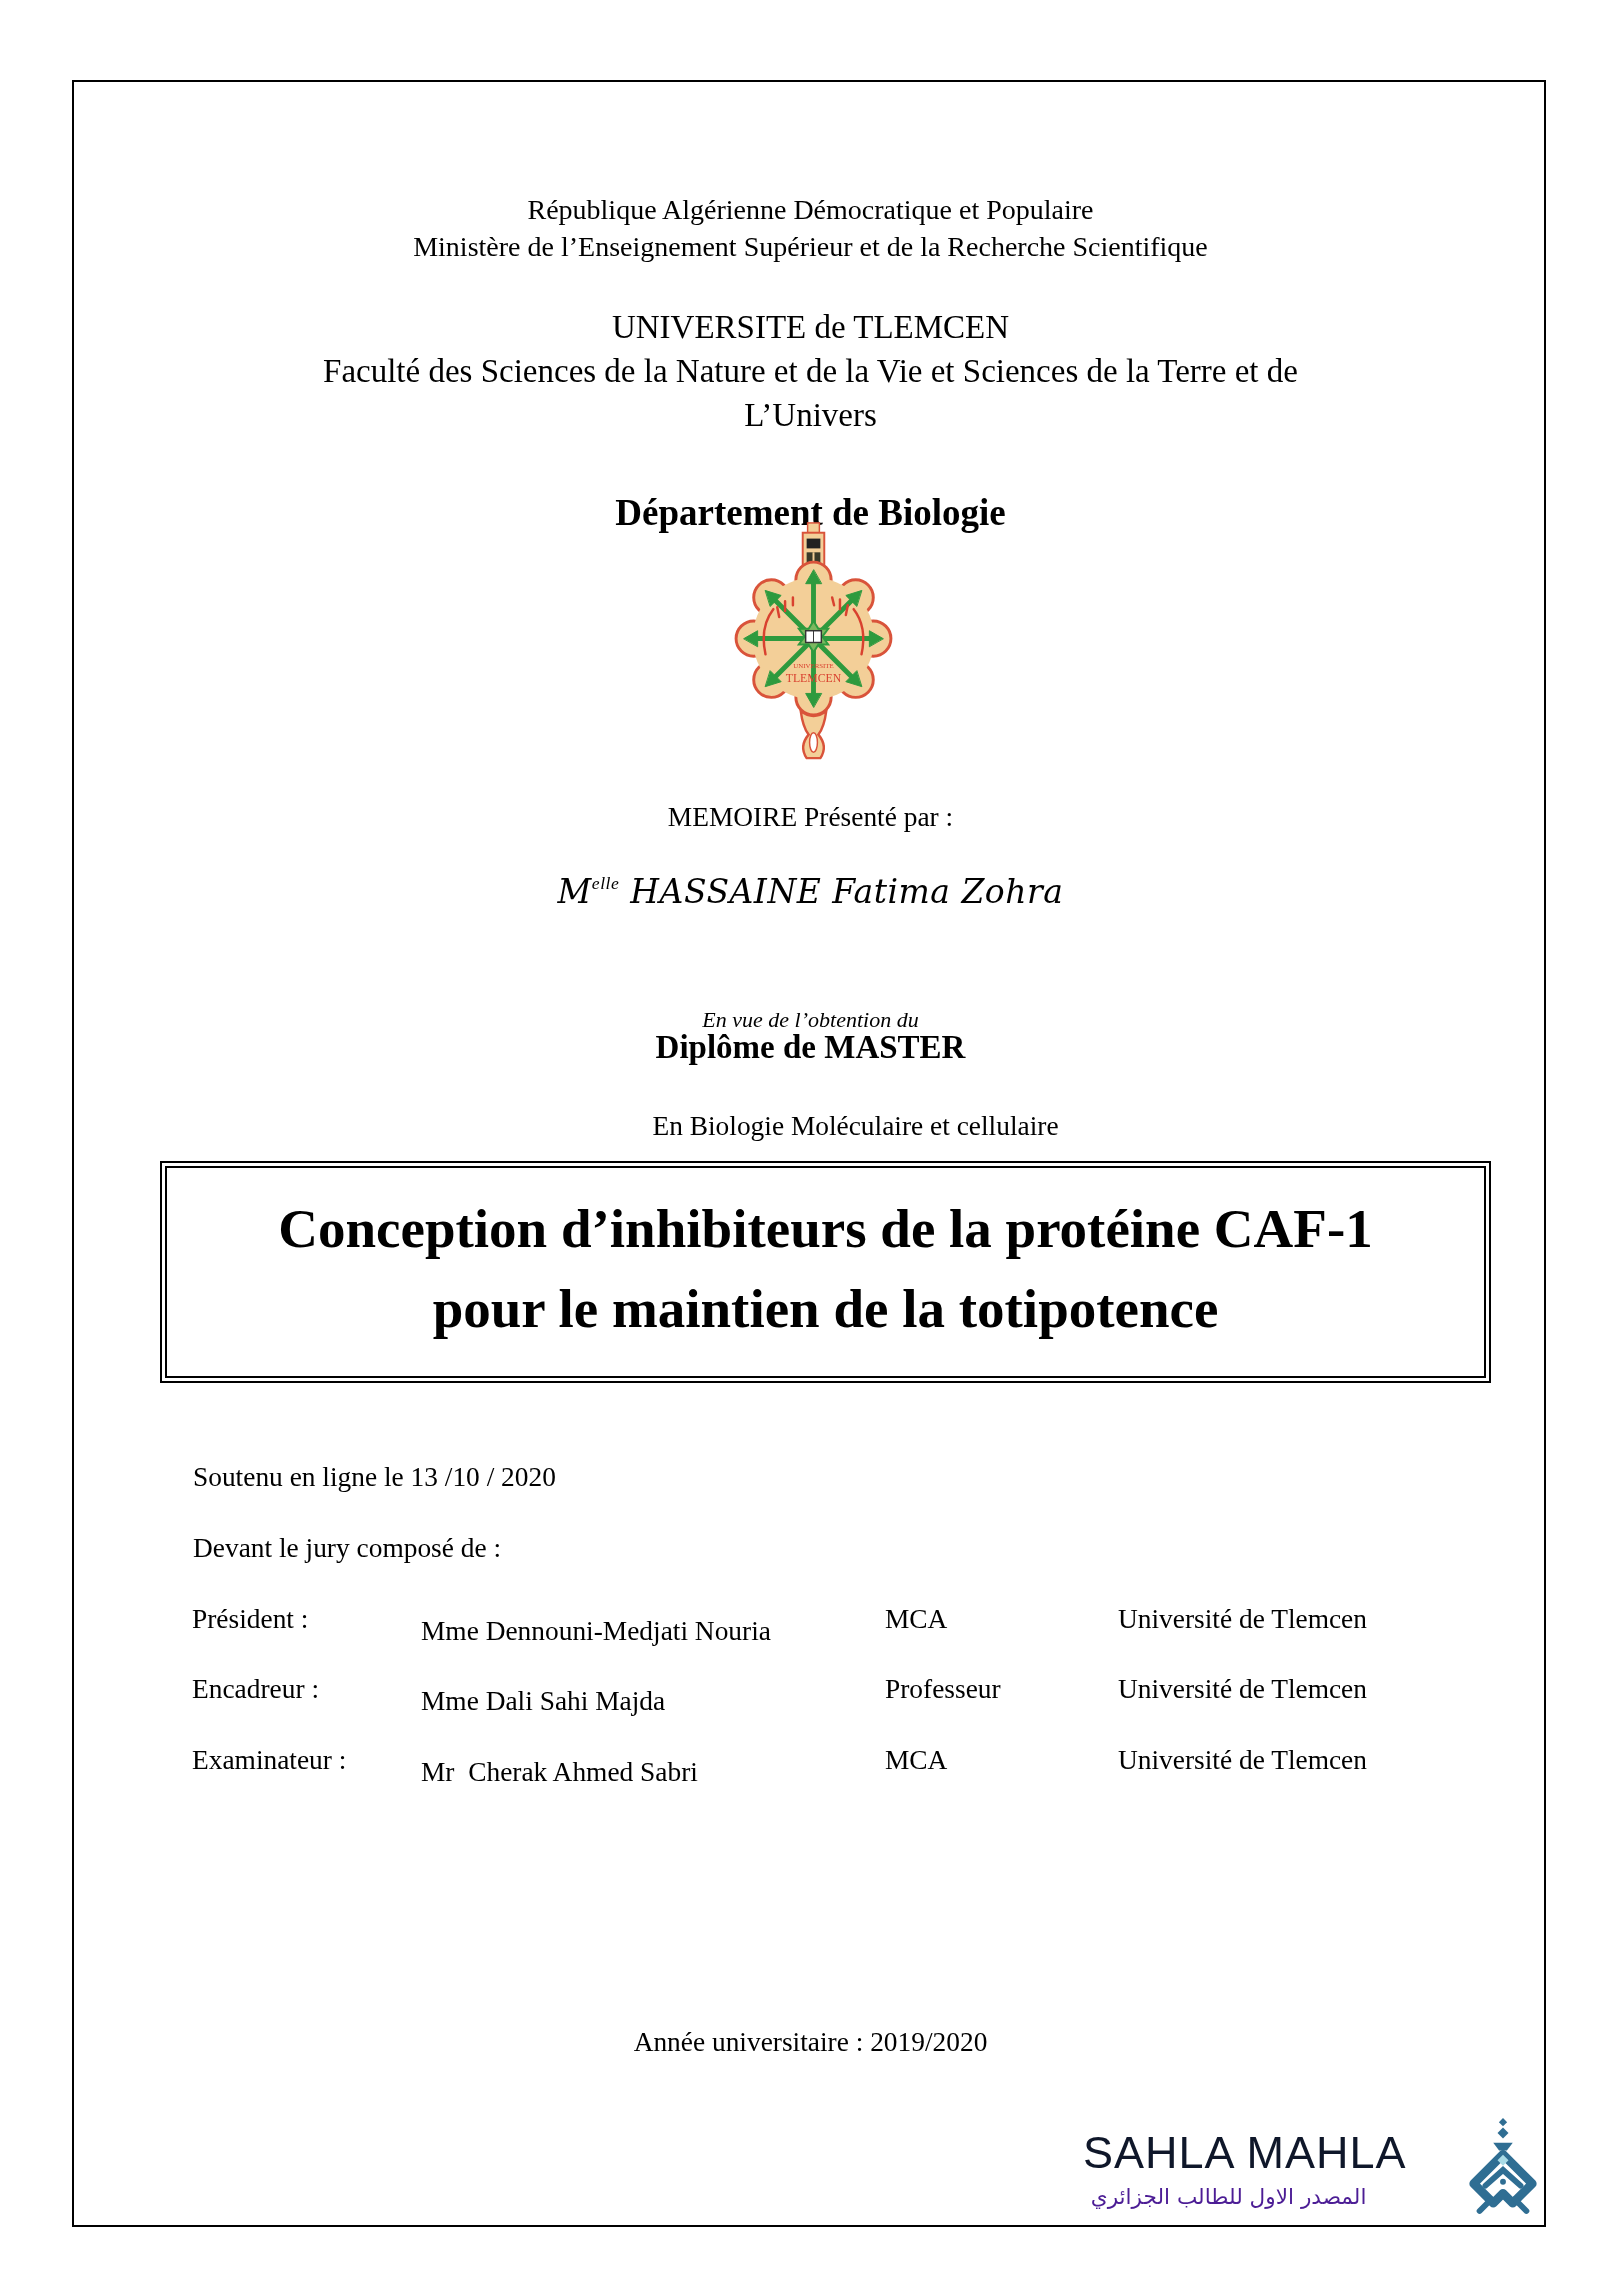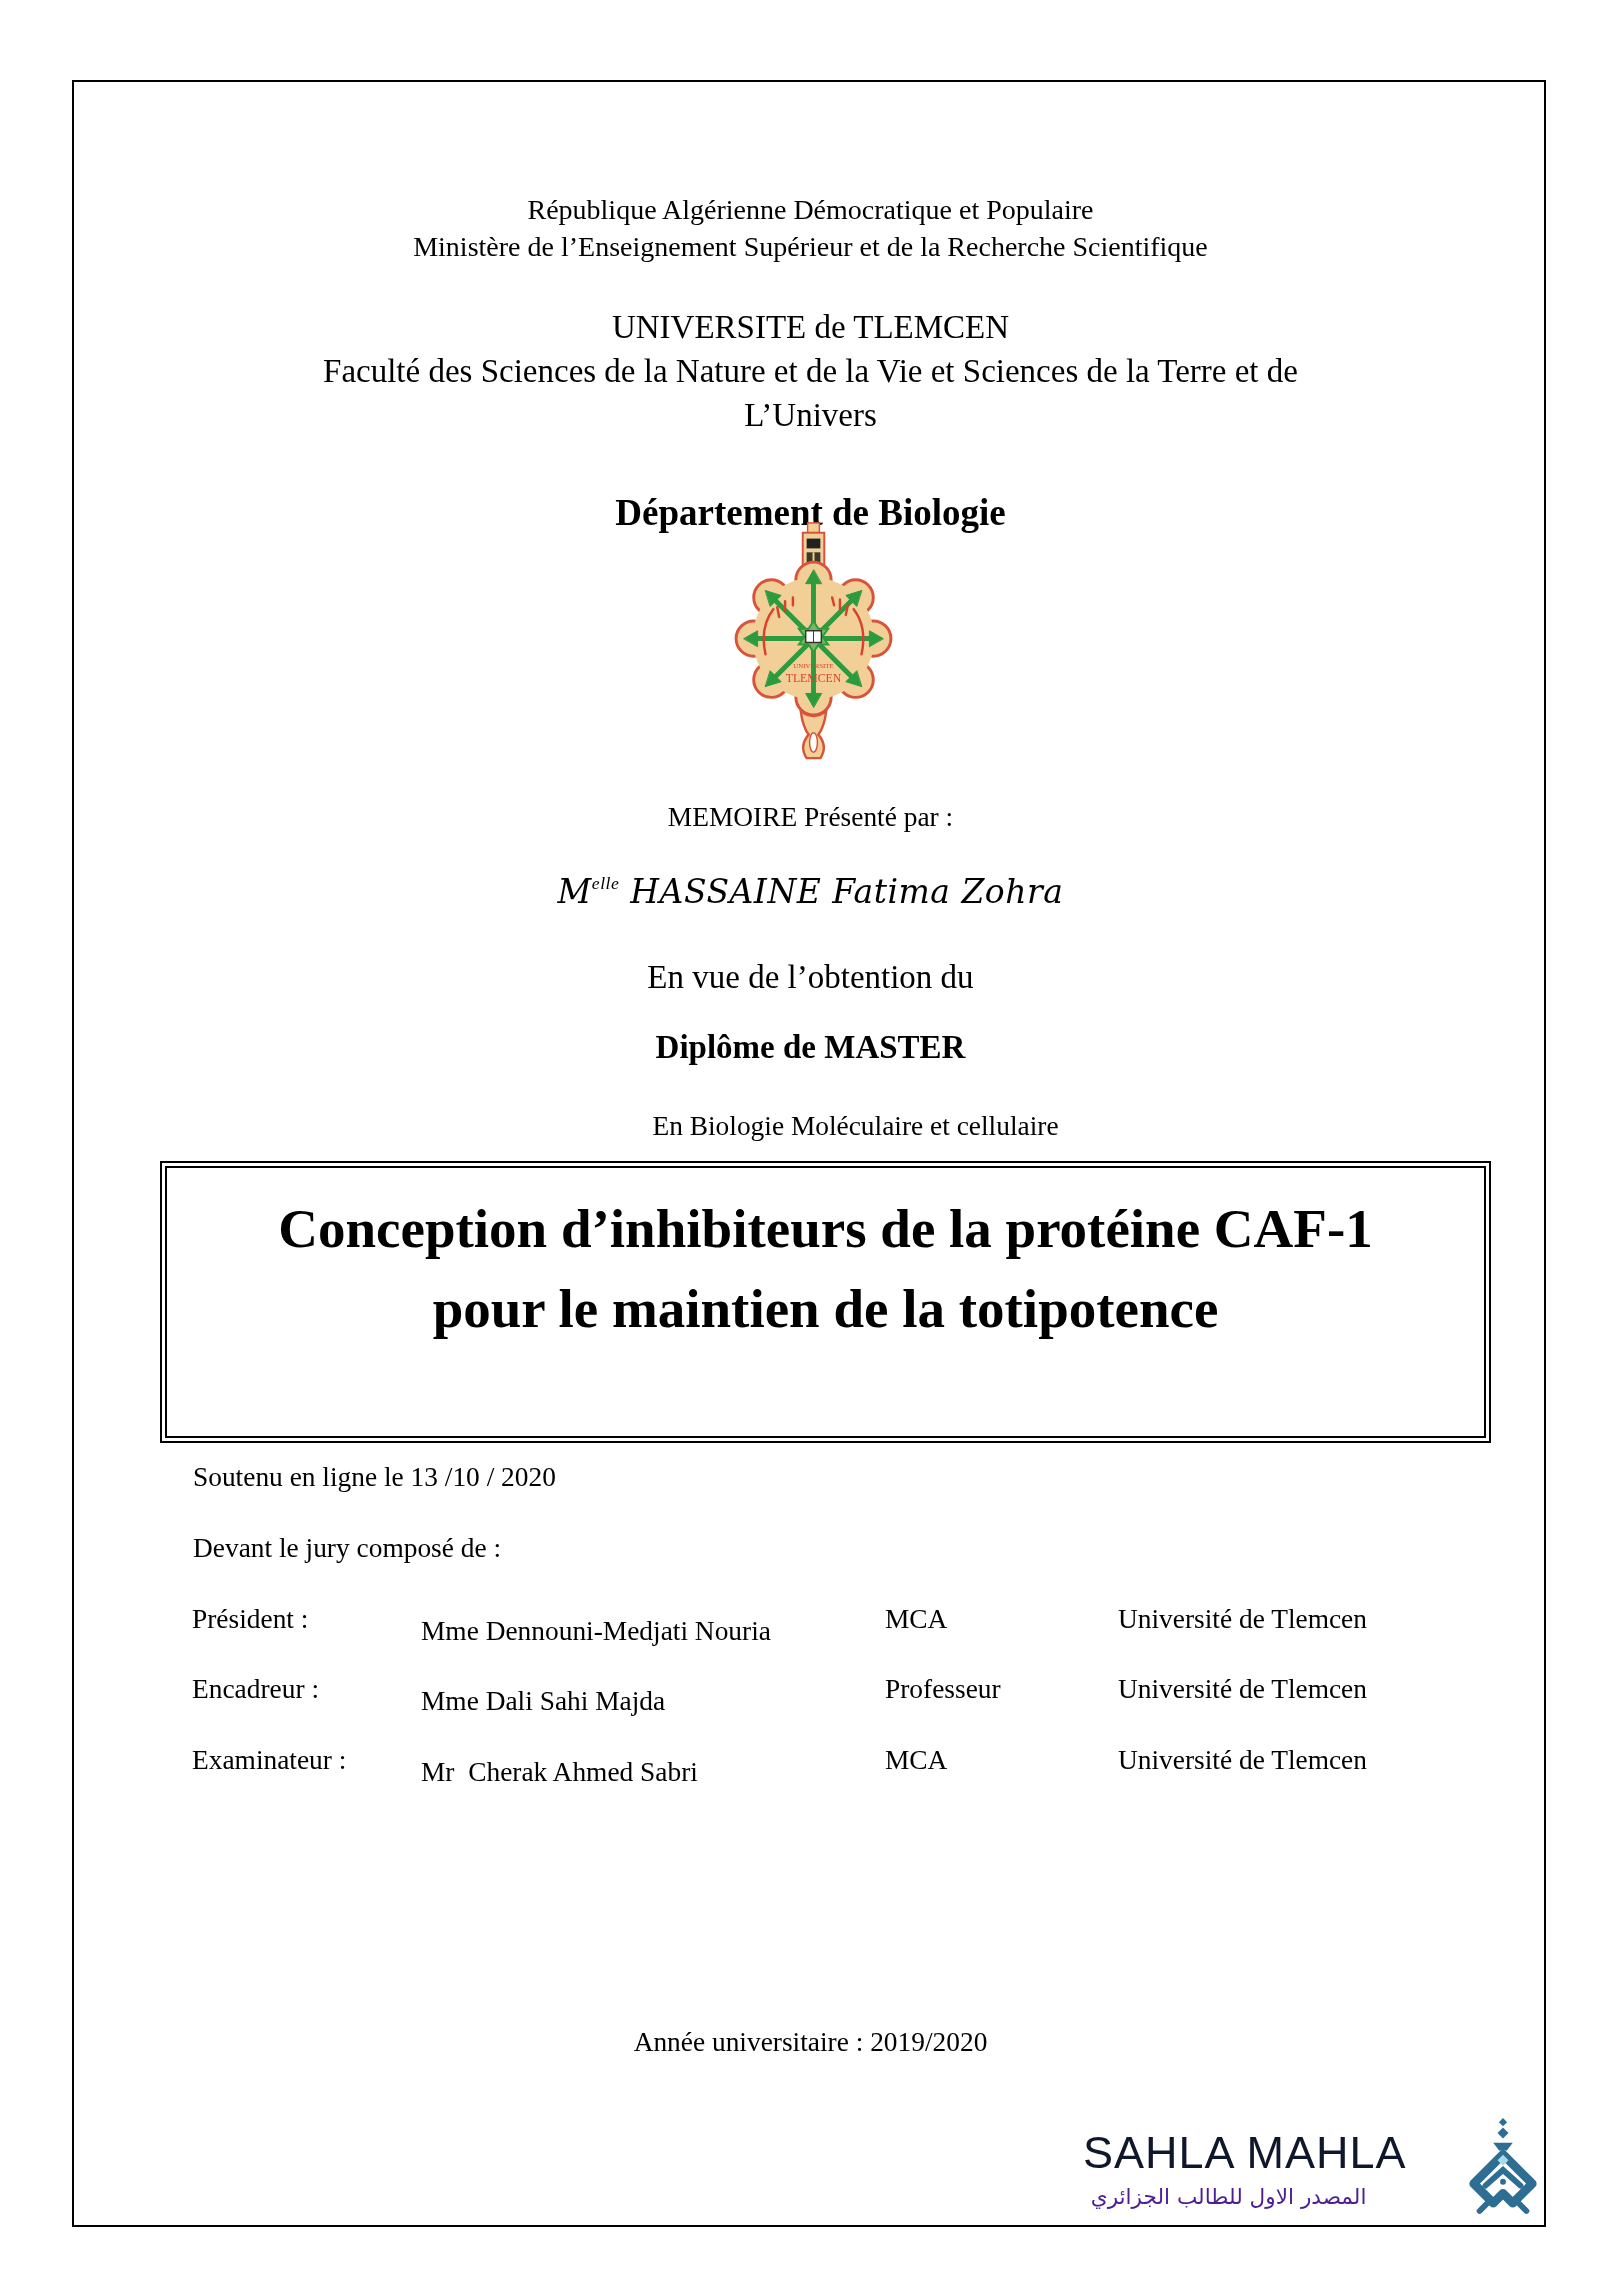--- a/index.html
+++ b/index.html
@@ -52,32 +52,34 @@
     font-size: 33px;
     letter-spacing: 0.5px;
   }
   .name-line sup {
     font-size: 17.6px;
     font-family: "Liberation Serif", serif;
     font-style: italic;
     vertical-align: 13.7px;
   }
   .italic-text {
-    font-size: 33px;
+    font-style: italic;
+    font-size: 22px;
+    margin-top: 48px;
   }
   .diplome {
     font-weight: bold;
     font-size: 33px;
   }
   .title-box {
     position: absolute;
     left: 160px;
     top: 1161px;
     width: 1331px;
-    height: 282px;
+    height: 222px;
     box-sizing: border-box;
     border: 2px solid #000;
     padding: 2.9px;
   }
   .title-box-inner {
     width: 100%;
     height: 100%;
     box-sizing: border-box;
     border: 2.9px solid #000;
     display: flex;

